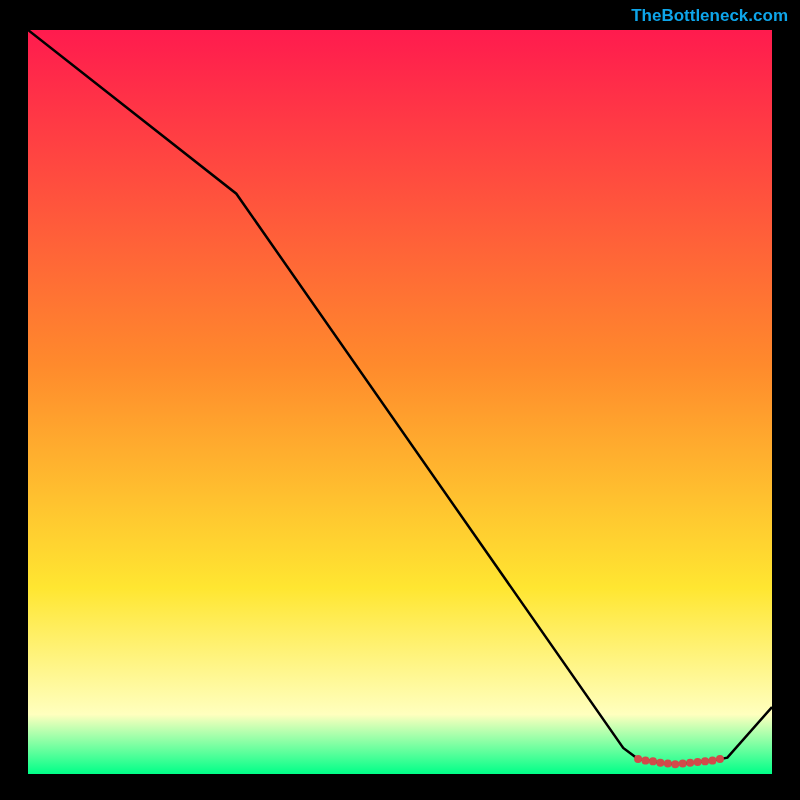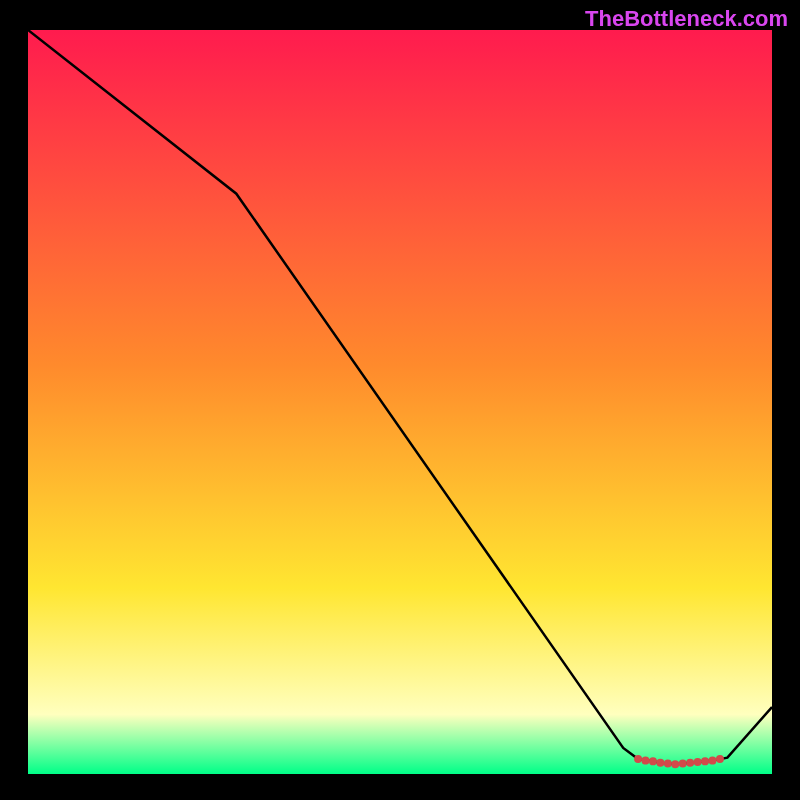--- a/index.html
+++ b/index.html
@@ -14,22 +14,22 @@
   .canvas {
     position: relative;
     width: 800px;
     height: 800px;
     background: #000;
   }
   .attribution {
     position: absolute;
     top: 6px;
     right: 12px;
-    color: #d946ef;
-    font-size: 22px;
+    color: #0ea5e9;
+    font-size: 17px;
     font-weight: bold;
     letter-spacing: 0px;
     user-select: none;
   }
   .plot {
     position: absolute;
     left: 28px;
     top: 30px;
     width: 744px;
     height: 744px;

